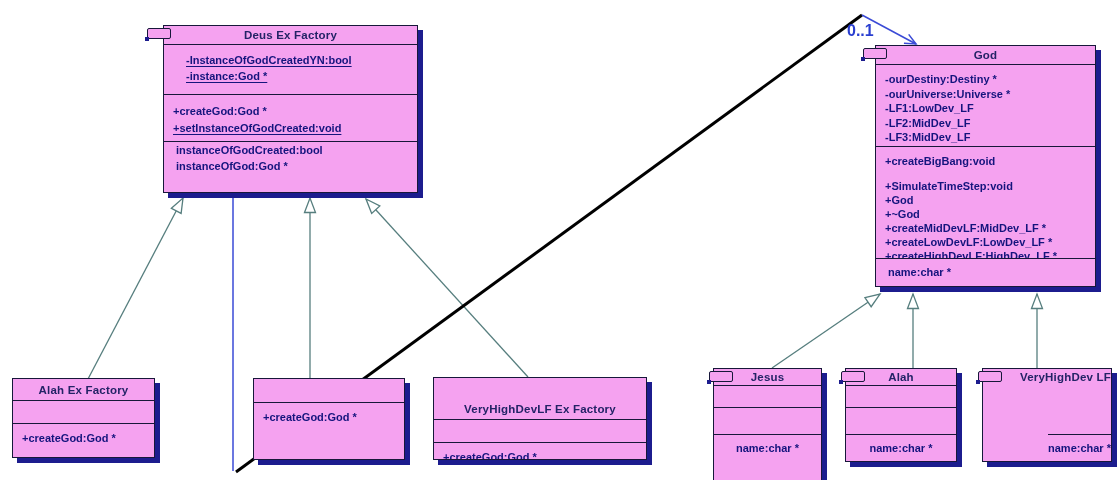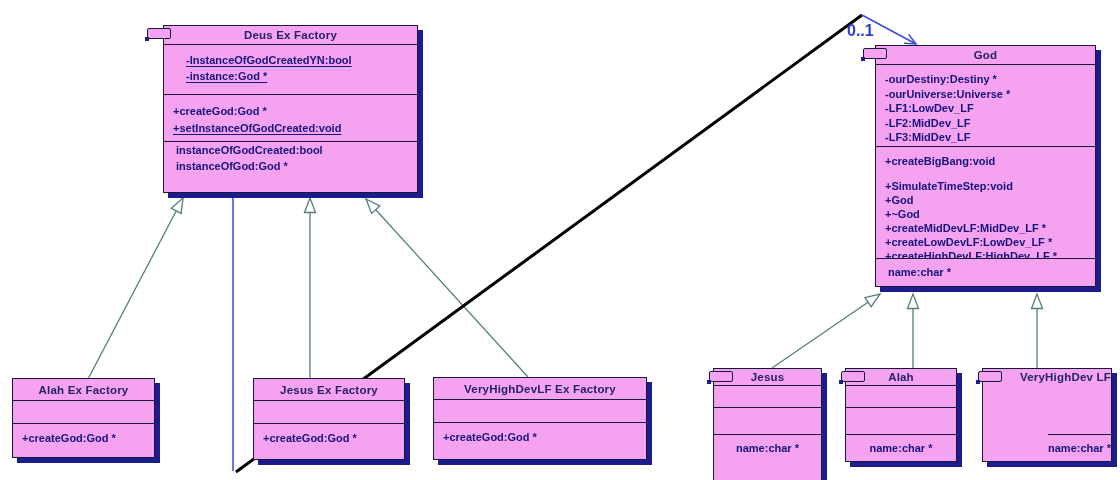--- a/index.html
+++ b/index.html
@@ -111,29 +111,28 @@
 
   <div class="cls" style="left:12px;top:378px;width:143px;height:80px;">
     <div class="sec ctitle" style="height:21px;">Alah Ex Factory</div>
     <div class="sec" style="height:23px;"></div>
     <div class="sec" style="flex:1 1 auto;padding-top:8px;">
       <div class="row">+createGod:God *</div>
     </div>
   </div>
 
   <div class="cls" style="left:253px;top:378px;width:152px;height:82px;">
-    <div class="sec ctitle" style="height:21px;">Jesus Ex Factory</div>
     <div class="sec" style="height:23px;"></div>
     <div class="sec" style="flex:1 1 auto;padding-top:8px;">
       <div class="row">+createGod:God *</div>
     </div>
   </div>
 
   <div class="cls" style="left:433px;top:377px;width:214px;height:83px;">
-    <div class="sec ctitle" style="height:21px;">VeryHighDevLF Ex Factory</div>
+    <div class="sec ctitle" style="height:21px;margin-top:20px;">VeryHighDevLF Ex Factory</div>
     <div class="sec" style="height:23px;"></div>
     <div class="sec" style="flex:1 1 auto;padding-top:8px;">
       <div class="row">+createGod:God *</div>
     </div>
   </div>
 
   <div class="cls" style="left:713px;top:368px;width:109px;height:118px;">
     <div class="cicon" style="left:-5px;top:2px;"></div>
     <div class="sec ctitle" style="height:16px;">Jesus</div>
     <div class="sec" style="height:22px;"></div>

